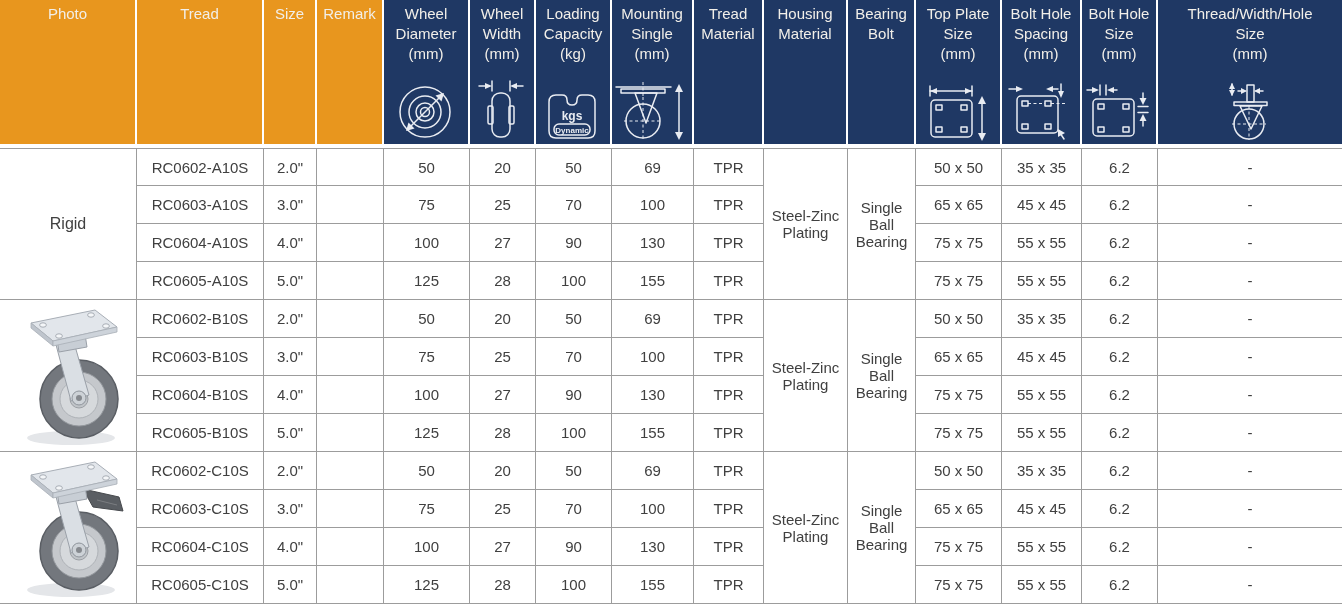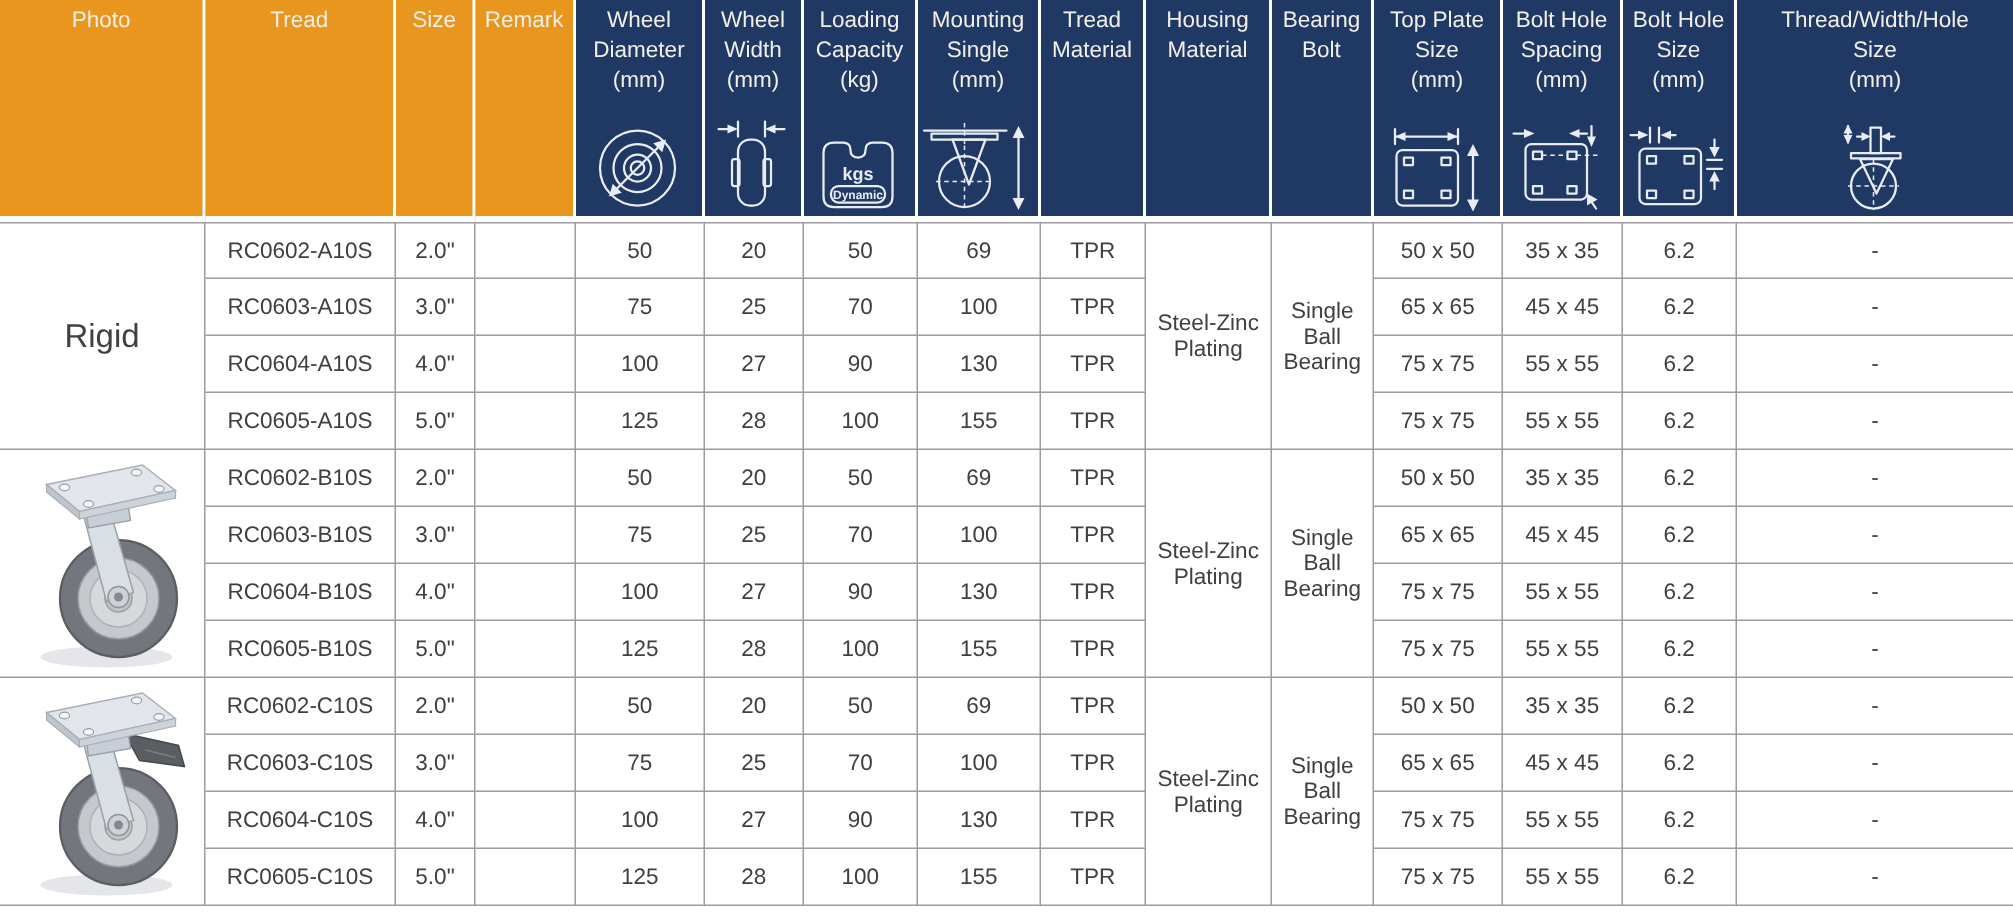--- a/index.html
+++ b/index.html
@@ -21,21 +21,21 @@
   .hdr-icon{position:absolute;left:0;right:2px;bottom:3px;display:flex;justify-content:center;}
   .hdr-icon svg{display:block;}
   tbody td{
     border-right:1px solid var(--c-grid);border-bottom:1px solid var(--c-grid);
     height:38px;text-align:center;vertical-align:middle;font-size:15px;color:var(--c-body-text);
     padding:0 2px;overflow:hidden;
   }
   tbody tr.first-row td{border-top:1px solid var(--c-grid);}
   tbody td.cell-thread_stem_hole_size{border-right:0;}
   tbody td.photo-cell{padding:0;}
-  .rigid-label{font-size:22px;color:var(--c-body-text);}
+  .rigid-label{font-size:16px;color:var(--c-body-text);}
   .photo-holder{display:flex;justify-content:center;align-items:center;height:100%;}
   .ico{stroke:#E9ECF2;stroke-width:1.5;fill:none;stroke-linecap:round;stroke-linejoin:round;}
   .ico-fill{fill:#E9ECF2;stroke:none;}
   .ico-dash{stroke:#E9ECF2;stroke-width:1;fill:none;stroke-dasharray:3 2.5;}
   .ico-text{fill:#E9ECF2;font-family:"Liberation Sans",sans-serif;}
 </style>
 </head>
 <body>
 
 <table class="spec">

